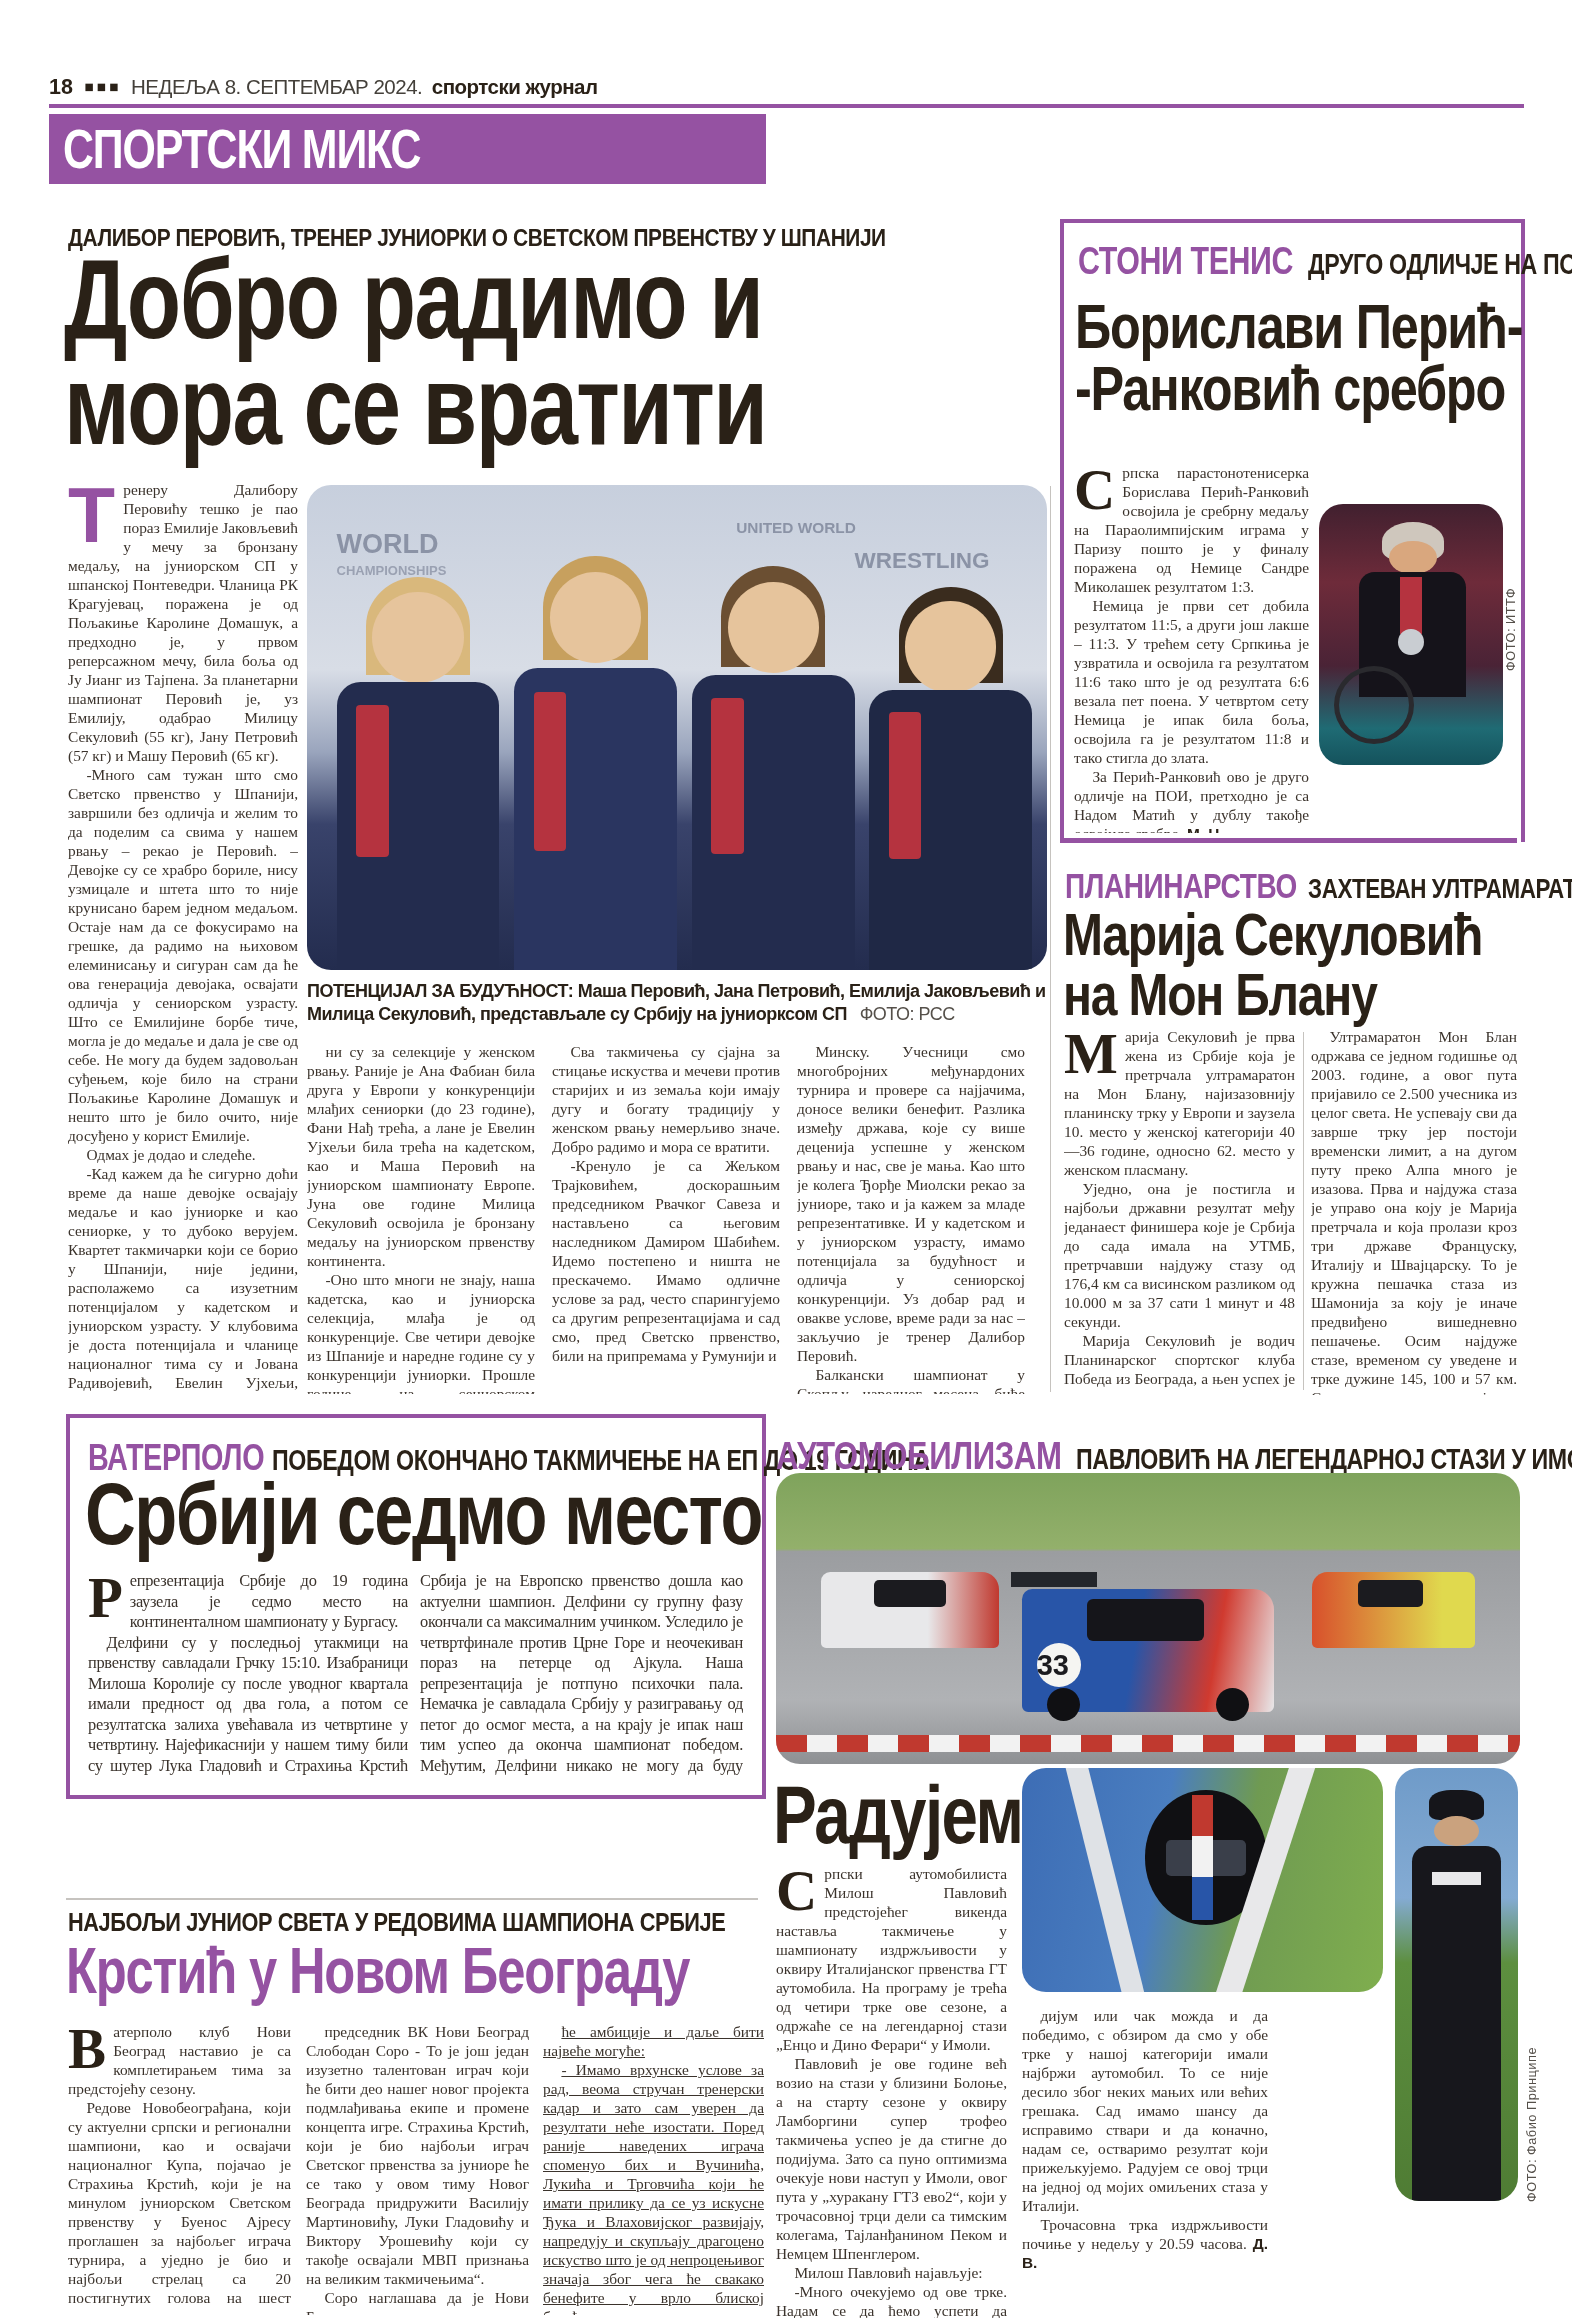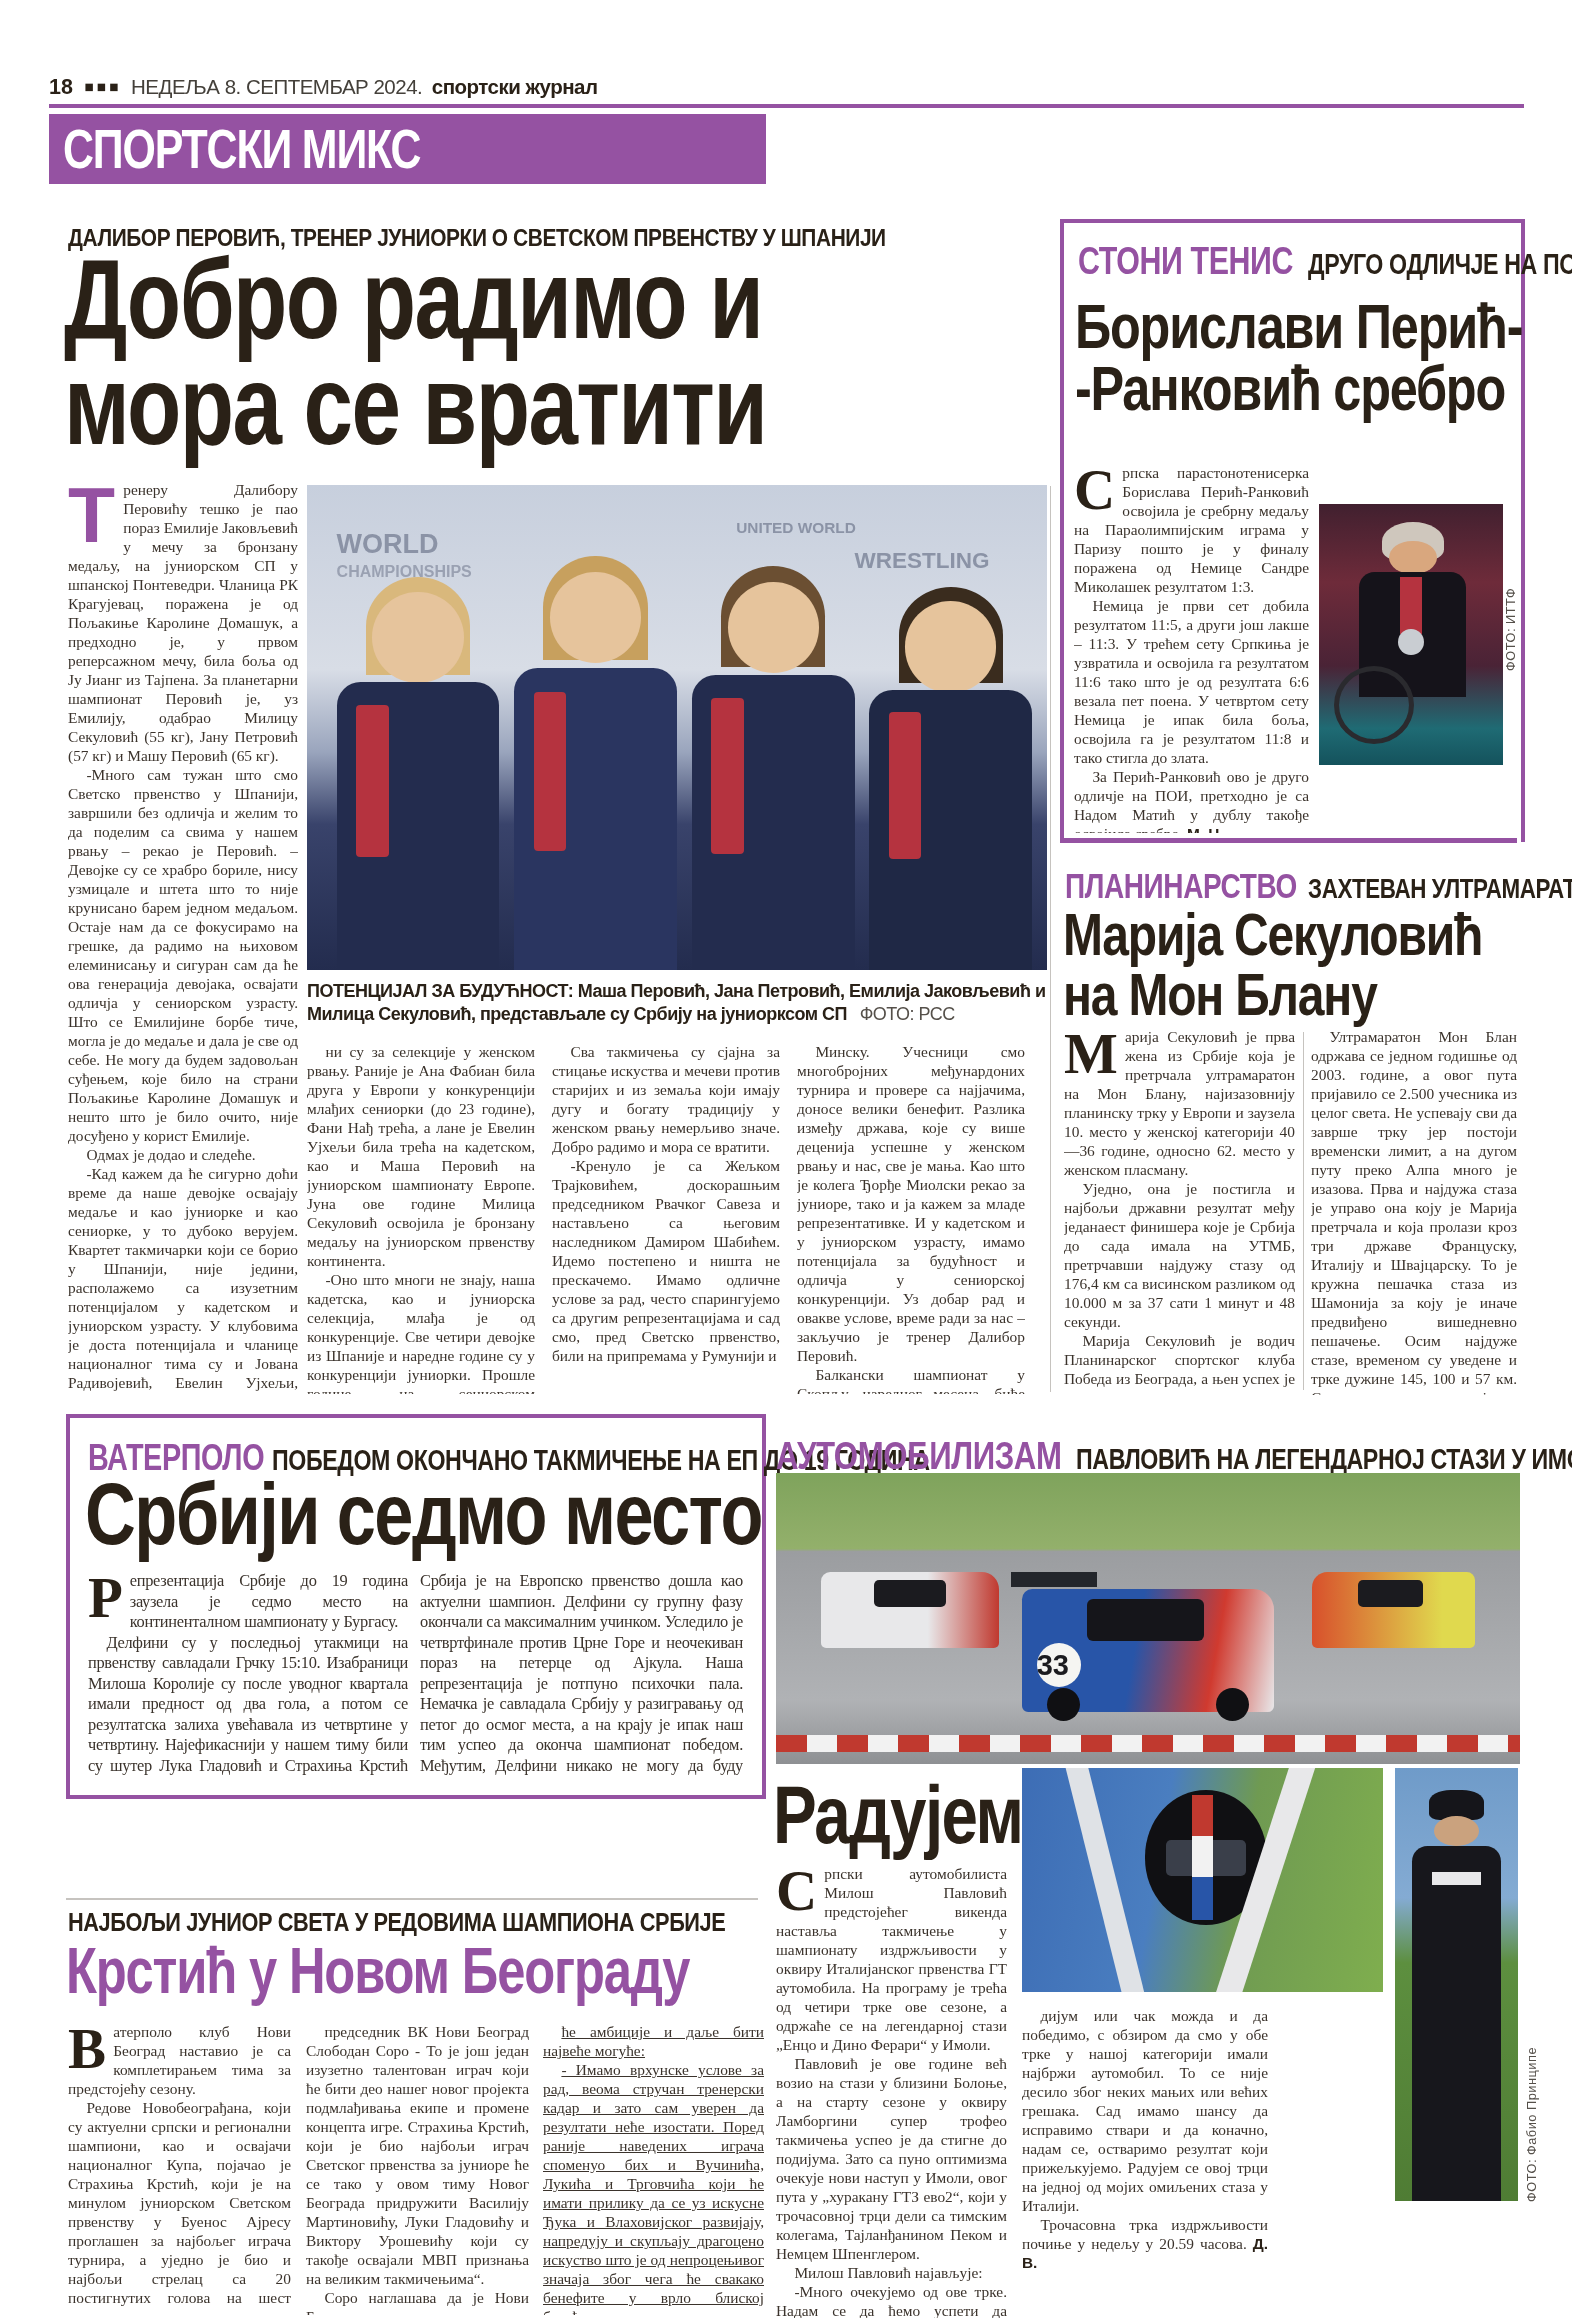--- a/index.html
+++ b/index.html
@@ -17,21 +17,21 @@
   .col{position:absolute;overflow:hidden;text-align:justify;}
   .col p{margin:0;text-indent:18.4px;}
   .col p.first{text-indent:0;}
   .dc{float:left;font-family:"Liberation Sans",sans-serif;font-weight:700;
       font-size:77px;line-height:60px;color:var(--accent);margin:5.1px 8.2px 0 0;}
   .dc2{float:left;font-family:"Liberation Serif",serif;font-weight:700;
       font-size:57px;line-height:46px;color:var(--ink);margin:4.1px 7.2px 0 0;}
   .sig{font-family:"Liberation Sans",sans-serif;font-weight:700;color:var(--ink);}
   .vcredit{writing-mode:vertical-rl;transform:rotate(180deg);
            font-family:"Liberation Sans",sans-serif;font-size:12.8px;color:#55504a;letter-spacing:0.5px;}
-  .photo{position:absolute;overflow:hidden;}
+  .photo{position:absolute;overflow:hidden;border-radius:24px;}
   .rule{position:absolute;background:var(--accent);}
   .grayline{position:absolute;background:#c6c3bf;}
   .pbt{position:absolute;font-family:"Liberation Sans",sans-serif;font-weight:700;color:rgba(255,255,255,0.55);}
   .fig{position:absolute;}
   .fig .body{position:absolute;left:0;right:0;bottom:0;top:24%;background:#232c4e;border-radius:23.6px 23.6px 0 0;}
   .fig .stripe{position:absolute;left:12%;top:30%;width:20%;height:40%;background:#b5333f;border-radius:4.1px;}
   .fig .head{position:absolute;left:22%;top:0;width:56%;height:0;padding-bottom:56%;border-radius:50%;background:#e6c49c;}
   .fig .hair{position:absolute;left:18%;top:-4%;width:64%;height:26%;border-radius:50% 50% 0 0;}
 </style>
 </head>
@@ -49,21 +49,21 @@
   <div class="sans cond" style="position:absolute;left:14.3px;top:3.1px;font-weight:700;font-size:55px;color:#ffffff;letter-spacing:-1.5px;transform:scaleX(0.78);">СПОРТСКИ МИКС</div>
 </div>
 
 <div class="abs sans cond kickline" style="left:68px;top:224px;font-size:24.6px;color:var(--ink);transform:scaleX(0.85);">ДАЛИБОР ПЕРОВИЋ, ТРЕНЕР ЈУНИОРКИ О СВЕТСКОМ ПРВЕНСТВУ У ШПАНИЈИ</div>
 
 <div class="abs headline cond" style="left:64px;top:246px;font-size:114px;line-height:105px;transform:scaleX(0.78);">Добро радимо и</div>
 <div class="abs headline cond" style="left:64px;top:352px;font-size:114px;line-height:105px;transform:scaleX(0.78);">мора се вратити</div>
 
 <div class="photo" style="left:307px;top:485px;width:740px;height:485px;background:linear-gradient(180deg,#c7cfdd 0%,#d8dde6 38%,#9aa5bd 55%,#39436b 70%,#232c4e 100%);">
   <span class="pbt" style="left:4%;top:9%;font-size:27px;color:#8b93a6;">WORLD</span>
-  <span class="pbt" style="left:4%;top:16%;font-size:16px;color:#9aa1b2;">CHAMPIONSHIPS</span>
+  <span class="pbt" style="left:4%;top:16%;font-size:13px;color:#9aa1b2;">CHAMPIONSHIPS</span>
   <span class="pbt" style="left:58%;top:7%;font-size:15.4px;color:#8b93a6;">UNITED WORLD</span>
   <span class="pbt" style="left:74%;top:13%;font-size:22.5px;color:#8b93a6;">WRESTLING</span>
   <div class="fig" style="left:4%;bottom:0;width:22%;height:78%;">
     <div class="hair" style="background:#d9b87c;"></div>
     <div class="head"></div>
     <div class="body"></div>
     <div class="stripe"></div>
   </div>
   <div class="fig" style="left:28%;bottom:0;width:22%;height:82%;">
     <div class="hair" style="background:#c7a05e;"></div>

